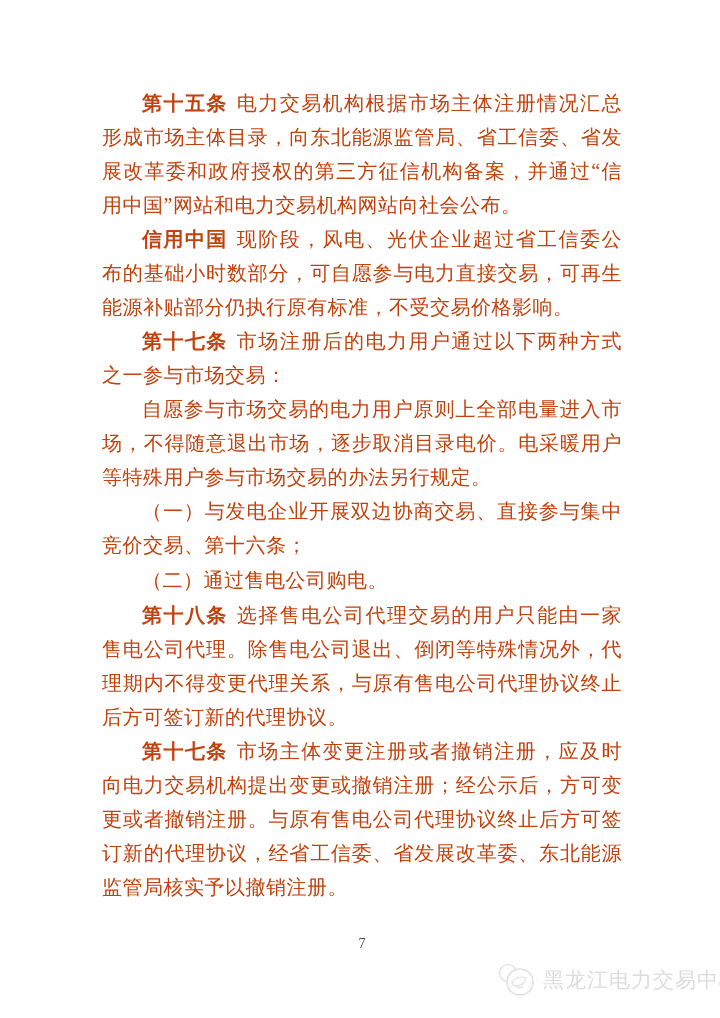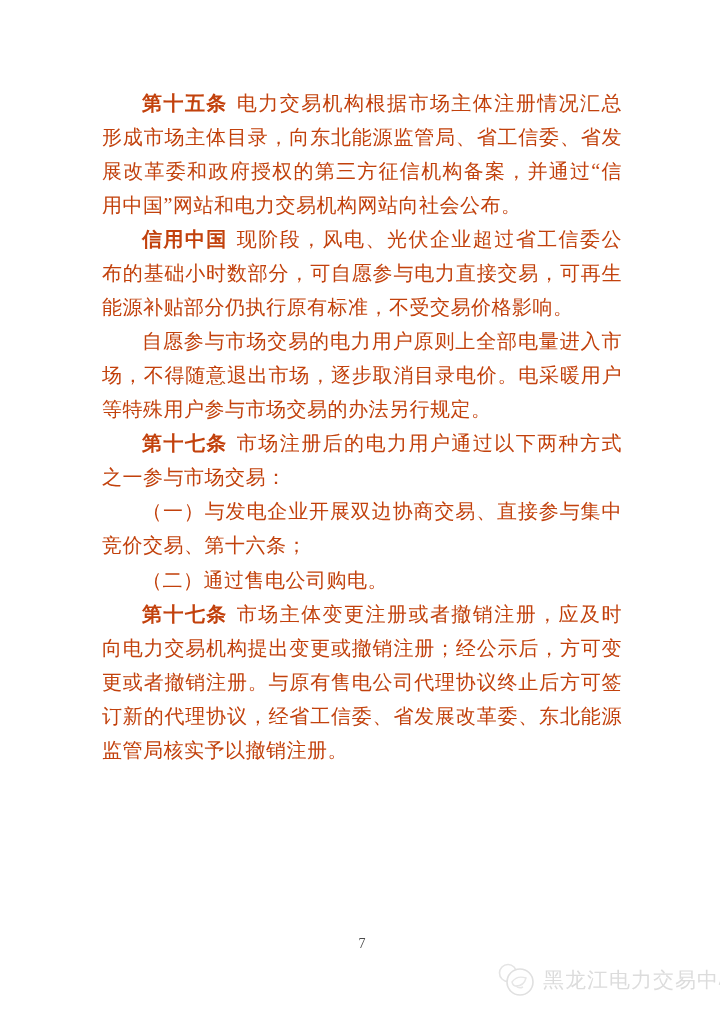--- a/index.html
+++ b/index.html
@@ -66,24 +66,25 @@
     height: 40px;
     flex: 0 0 auto;
   }
 </style>
 </head>
 <body>
 
 <main class="doc">
   <p><span class="article-label">第十五条</span><span>电力交易机构根据市场主体注册情况汇总形成市场主体目录，向东北能源监管局、省工信委、省发展改革委和政府授权的第三方征信机构备案，并通过“信用中国”网站和电力交易机构网站向社会公布。</span></p>
   <p><span class="article-label">信用中国</span><span>现阶段，风电、光伏企业超过省工信委公布的基础小时数部分，可自愿参与电力直接交易，可再生能源补贴部分仍执行原有标准，不受交易价格影响。</span></p>
+  <p><span class="article-label">第十七条</span><span>市场注册后的电力用户通过以下两种方式之一参与市场交易：</span></p>
   <p><span>自愿参与市场交易的电力用户原则上全部电量进入市场，不得随意退出市场，逐步取消目录电价。电采暖用户等特殊用户参与市场交易的办法另行规定。</span></p>
-  <p><span class="article-label">第十七条</span><span>市场注册后的电力用户通过以下两种方式之一参与市场交易：</span></p>
   <p><span>（一）与发电企业开展双边协商交易、直接参与集中竞价交易、第十六条；</span></p>
   <p class="sp-top"><span>（二）通过售电公司购电。</span></p>
+  <p class="sp-top"><span class="article-label">第十八条</span><span>选择售电公司代理交易的用户只能由一家售电公司代理。除售电公司退出、倒闭等特殊情况外，代理期内不得变更代理关系，与原有售电公司代理协议终止后方可签订新的代理协议。</span></p>
   <p><span class="article-label">第十七条</span><span>市场主体变更注册或者撤销注册，应及时向电力交易机构提出变更或撤销注册；经公示后，方可变更或者撤销注册。与原有售电公司代理协议终止后方可签订新的代理协议，经省工信委、省发展改革委、东北能源监管局核实予以撤销注册。</span></p>
 </main>
 
 <div class="page-number">7</div>
 
 <div class="watermark">
   <span class="wm-logo">
     <svg width="42" height="40" viewBox="0 0 42 40" xmlns="http://www.w3.org/2000/svg">
       <circle cx="12" cy="13" r="8.5" fill="none" stroke="#e4e4e4" stroke-width="1.6"></circle>
       <circle cx="24" cy="22" r="13" fill="#ffffff" stroke="#e0e0e0" stroke-width="1.6"></circle>

